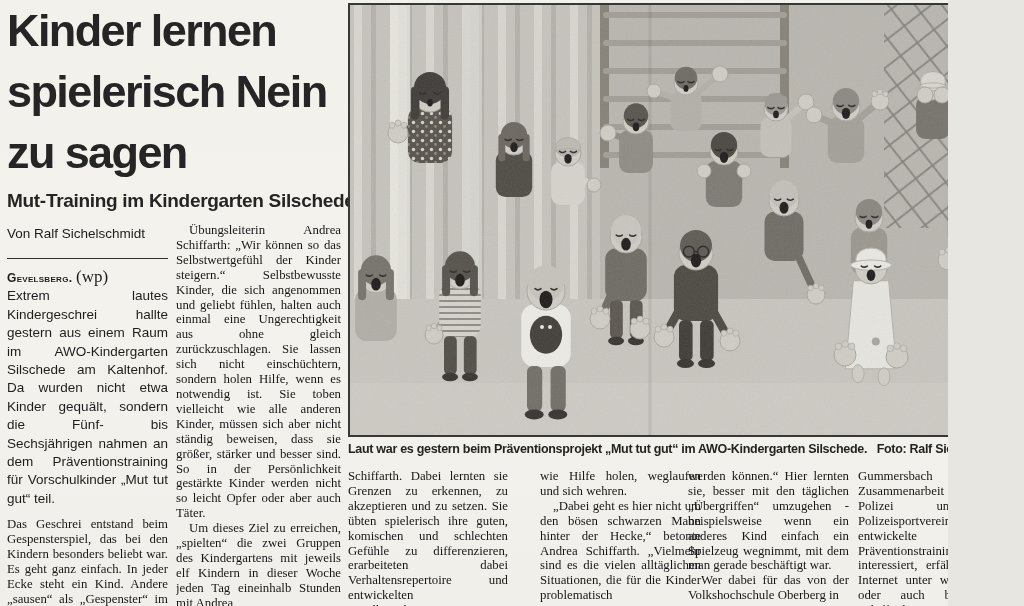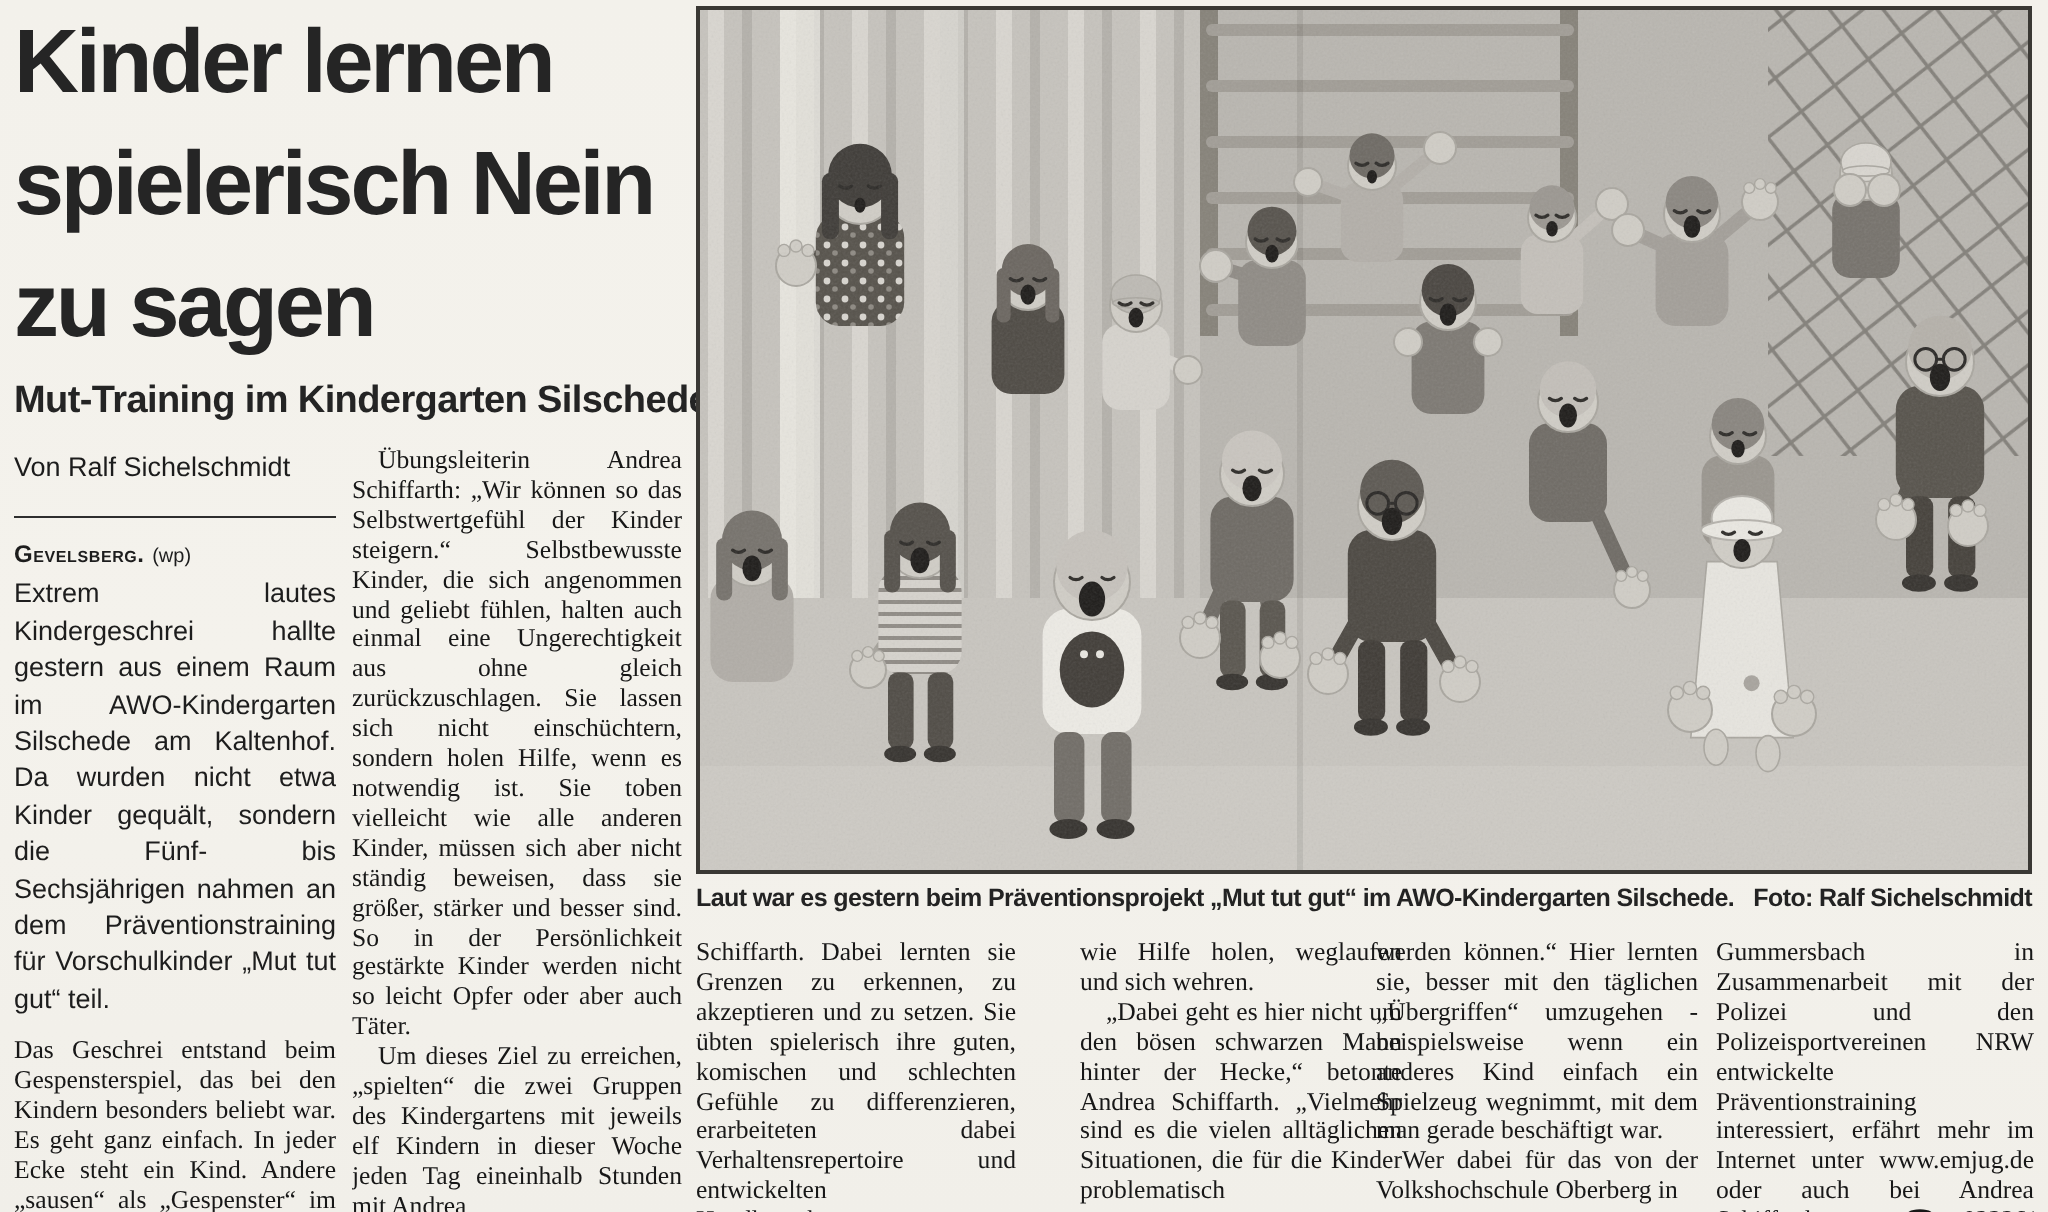--- a/index.html
+++ b/index.html
@@ -1,17 +1,17 @@
 <!DOCTYPE html>
 <html lang="de"><head>
 <meta charset="utf-8">
 <style>
   html,body{margin:0;padding:0;background:#e8e6e0;}
   .page{
-    position:relative;width:1024px;height:606px;overflow:hidden;
+    position:relative;width:948px;height:606px;overflow:hidden;
     background:linear-gradient(180deg,#f3f1eb 0%,#f4f2ec 55%,#f1efe9 100%);
     font-family:"Liberation Sans",sans-serif;color:#1f1f1f;
   }
   .headline{
     position:absolute;left:7px;top:0px;width:348px;margin:0;
     font-size:45px;line-height:61px;font-weight:bold;letter-spacing:-1.6px;color:#252525;
   }
   .subheadline{
     position:absolute;left:7px;top:190px;width:348px;margin:0;
     font-size:19px;font-weight:bold;letter-spacing:-0.3px;color:#242424;
@@ -23,21 +23,21 @@
   .col3{left:348px;width:160px;}
   .col4{left:540px;width:161px;}
   .col5{left:688px;width:161px;}
   .col6{left:858px;width:159px;}
   .byline{
     font-size:13.5px;padding:3px 0 17px;margin-bottom:9px;
     border-bottom:1.5px solid #2e2e2e;color:#1c1c1c;
   }
   .lead{font-size:13.5px;line-height:18.4px;margin:0 0 9px;color:#1d1d1d;text-align:justify;}
   .dateline{font-weight:bold;font-variant:small-caps;font-size:12px;letter-spacing:.3px;}
-  .agency{font-size:10px;}
+  .agency{font-size:17px;font-family:Liberation Serif, serif;}
   .body{
     font-family:"Liberation Serif","DejaVu Serif",serif;
     font-size:12.8px;line-height:14.9px;margin:0;color:#171717;
     hyphens:auto;-webkit-hyphens:auto;
   }
   .indent{text-indent:13px;}
   .photo{
     position:absolute;left:348px;top:3px;width:668px;height:434px;
     background:#b9b6b0;box-shadow:0 0 0 1px #53504b inset;
   }

